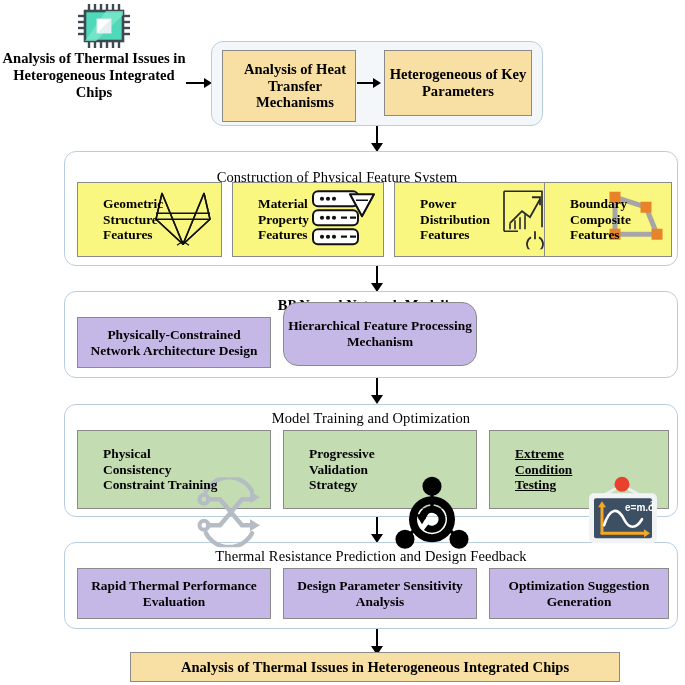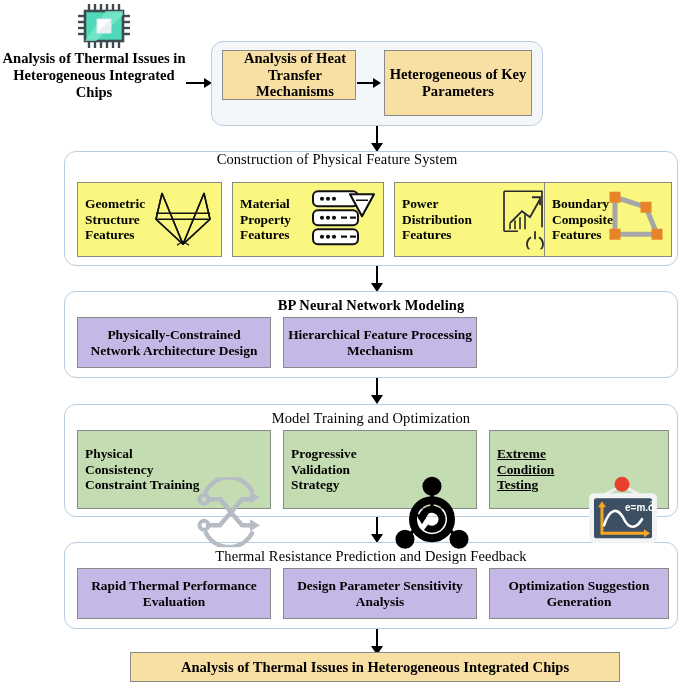--- a/index.html
+++ b/index.html
@@ -45,21 +45,21 @@
   }
   .box.yellow   { background: #f9f77f; }
   .box.purple   { background: #c6b8e6; }
   .box.green    { background: #c3dcb2; }
   .box.tan      { background: #f8dfa4; }
 
   
   .box.split {
     justify-content: flex-start;
     text-align: left;
-    padding-left: 7px;
+    padding-left: 25px;
   }
   .box .lbl { position: relative; z-index: 2; }
   .box .ico { position: absolute; right: 5px; top: 50%; transform: translateY(-50%); z-index: 1; }
   .box.split.greenico .ico { right: 4px; margin-top: 44px; }
 
   
   .varrow { position: absolute; width: 14px; }
   .varrow .shaft {
     position: absolute; left: 50%; top: 0;
     width: 2.6px; margin-left: -1.3px; background: #000;
@@ -138,38 +138,38 @@
   </div>
   <div id="source-label">Analysis of Thermal Issues in Heterogeneous Integrated Chips</div>
 
   <div class="harrow" style="left:186px; top:77px; width:26px;">
     <div class="shaft" style="width:18px;"></div>
       <div class="head"></div>
   </div>
 
   <div class="stage" style="left:211px; top:41px; width:332px; height:85px; background:#f4f7fa;">
   </div>
-  <div class="box tan" style="left:222px; top:50px; width:134px; height:50px;padding-left:16px;">
+  <div class="box tan" style="left:222px; top:50px; width:134px; height:72px;padding-left:16px;">
     <span class="lbl">Analysis of Heat Transfer Mechanisms</span>
   </div>
   <div class="harrow" style="left:357px; top:77px; width:24px;">
     <div class="shaft" style="width:16px;"></div>
       <div class="head"></div>
   </div>
   <div class="box tan" style="left:384px; top:50px; width:148px; height:66px;">
     <span class="lbl">Heterogeneous of Key Parameters</span>
   </div>
 
   <div class="varrow" style="left:370px; top:126px; height:26px;">
     <div class="shaft" style="height:18px;"></div>
       <div class="head"></div>
   </div>
 
   <div class="stage" style="left:64px; top:151px; width:614px; height:115px;"></div>
-  <div class="stage-title" style="left:64px; width:546px; top:152px;">Construction of Physical Feature System</div>
+  <div class="stage-title" style="left:64px; width:546px; top:170px;">Construction of Physical Feature System</div>
 
   <div class="box yellow split" style="left:77px; top:182px; width:145px; height:75px;">
     <span class="lbl" style="max-width:74px;">Geometric Structure Features</span>
     <span class="ico">
       <svg width="66" height="62" viewBox="0 0 66 62">
         <g fill="none" stroke="#111" stroke-width="1.5" stroke-linejoin="round">
           <polygon points="12,6 33,57 6,32"></polygon>
           <polygon points="54,6 33,57 60,32"></polygon>
           <polygon points="6,32 33,57 60,32"></polygon>
           <line x1="6" y1="26" x2="60" y2="26"></line>
@@ -263,21 +263,21 @@
     <div class="shaft" style="height:18px;"></div>
       <div class="head"></div>
   </div>
 
   <div class="stage" style="left:64px; top:291px; width:614px; height:87px;"></div>
   <div class="stage-title" style="left:64px; width:614px; top:298px;font-weight:bold;">BP Neural Network Modeling</div>
 
   <div class="box purple" style="left:77px; top:317px; width:194px; height:51px;">
     <span class="lbl">Physically-Constrained Network Architecture Design</span>
   </div>
-  <div class="box purple" style="left:283px; top:317px; width:194px; height:51px;">
+  <div class="box purple" style="left:283px; top:302px; width:194px; height:64px;border-radius:15px;">
     <span class="lbl">Hierarchical Feature Processing Mechanism</span>
   </div>
 
   <div class="varrow" style="left:370px; top:378px; height:26px;">
     <div class="shaft" style="height:18px;"></div>
       <div class="head"></div>
   </div>
 
   <div class="stage" style="left:64px; top:404px; width:614px; height:113px;"></div>
   <div class="stage-title" style="left:64px; width:614px; top:411px;">Model Training and Optimization</div>

